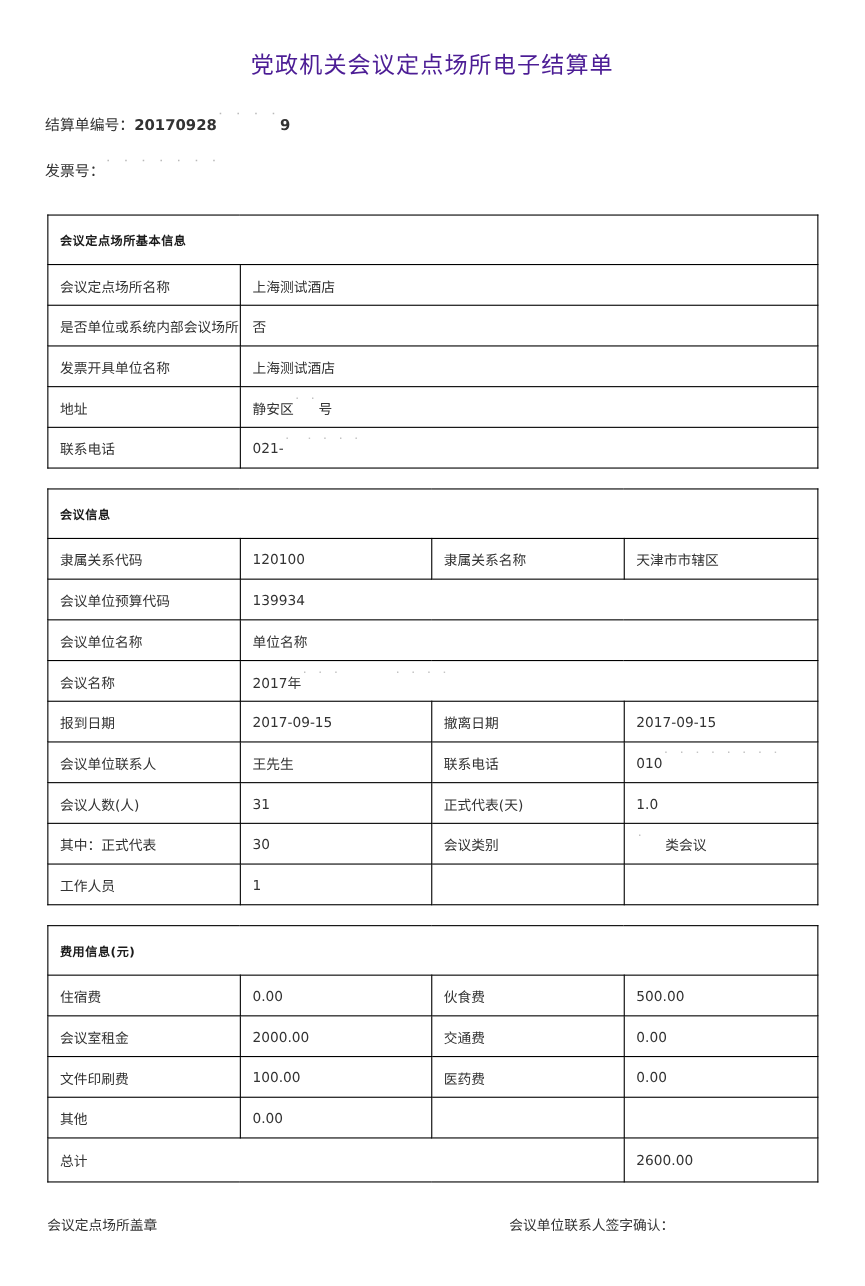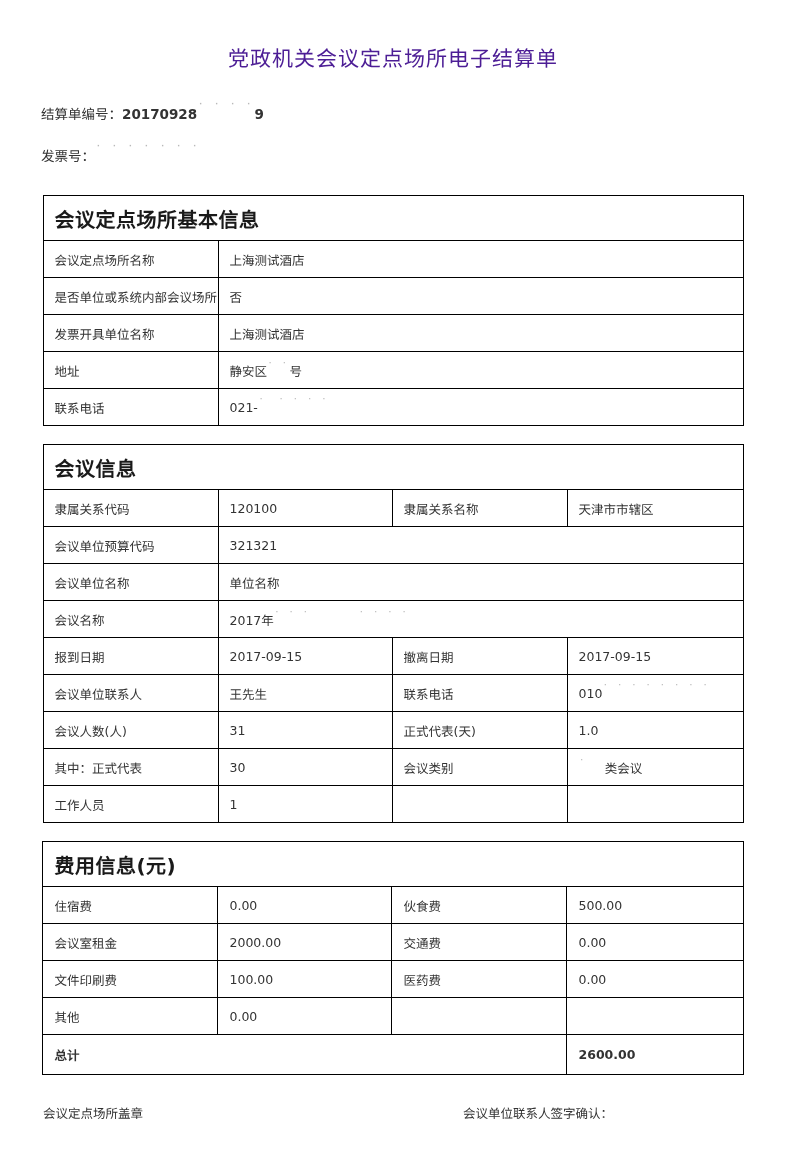--- a/index.html
+++ b/index.html
@@ -90,32 +90,32 @@
     font-weight: normal;
     color: #333333;
     text-align: left;
     vertical-align: middle;
     height: 37px;
     box-sizing: border-box;
     overflow: hidden;
     white-space: nowrap;
   }
   .card .section-head {
-    font-size: 20px;
+    font-size: 11px;
     font-weight: bold;
     color: #1a1a1a;
     height: 45px;
     letter-spacing: 0.5px;
   }
   .lbl { }
   .val { }
   .num { text-align: right; }
   .lbl-right { text-align: right; }
   .indent { padding-left: 18px; }
-  .total-row td { height: 40px; font-weight: bold; }
+  .total-row td { height: 40px; }
 
   .table-wrap-1 { margin-top: 32px; }
   .table-wrap-2 { margin-top: 18px; }
   .table-wrap-3 { margin-top: 18px; }
 
   
   .footer {
     width: 700px;
     margin: 0 auto;
     padding-top: 28px;
@@ -199,21 +199,21 @@
 
         <tr>
           <td class="lbl">隶属关系代码</td>
           <td class="val">120100</td>
           <td class="lbl">隶属关系名称</td>
           <td class="val">天津市市辖区</td>
         </tr>
 
         <tr>
           <td class="lbl">会议单位预算代码</td>
-          <td class="val" colspan="3">321321</td>
+          <td class="val" colspan="3">139934</td>
         </tr>
 
         <tr>
           <td class="lbl">会议单位名称</td>
           <td class="val" colspan="3">单位名称</td>
         </tr>
 
         <tr>
           <td class="lbl">会议名称</td>
           <td class="val" colspan="3"><span>2017年</span><span class="redact-sm">˙ ˙ ˙        ˙ ˙ ˙ ˙</span></td>

